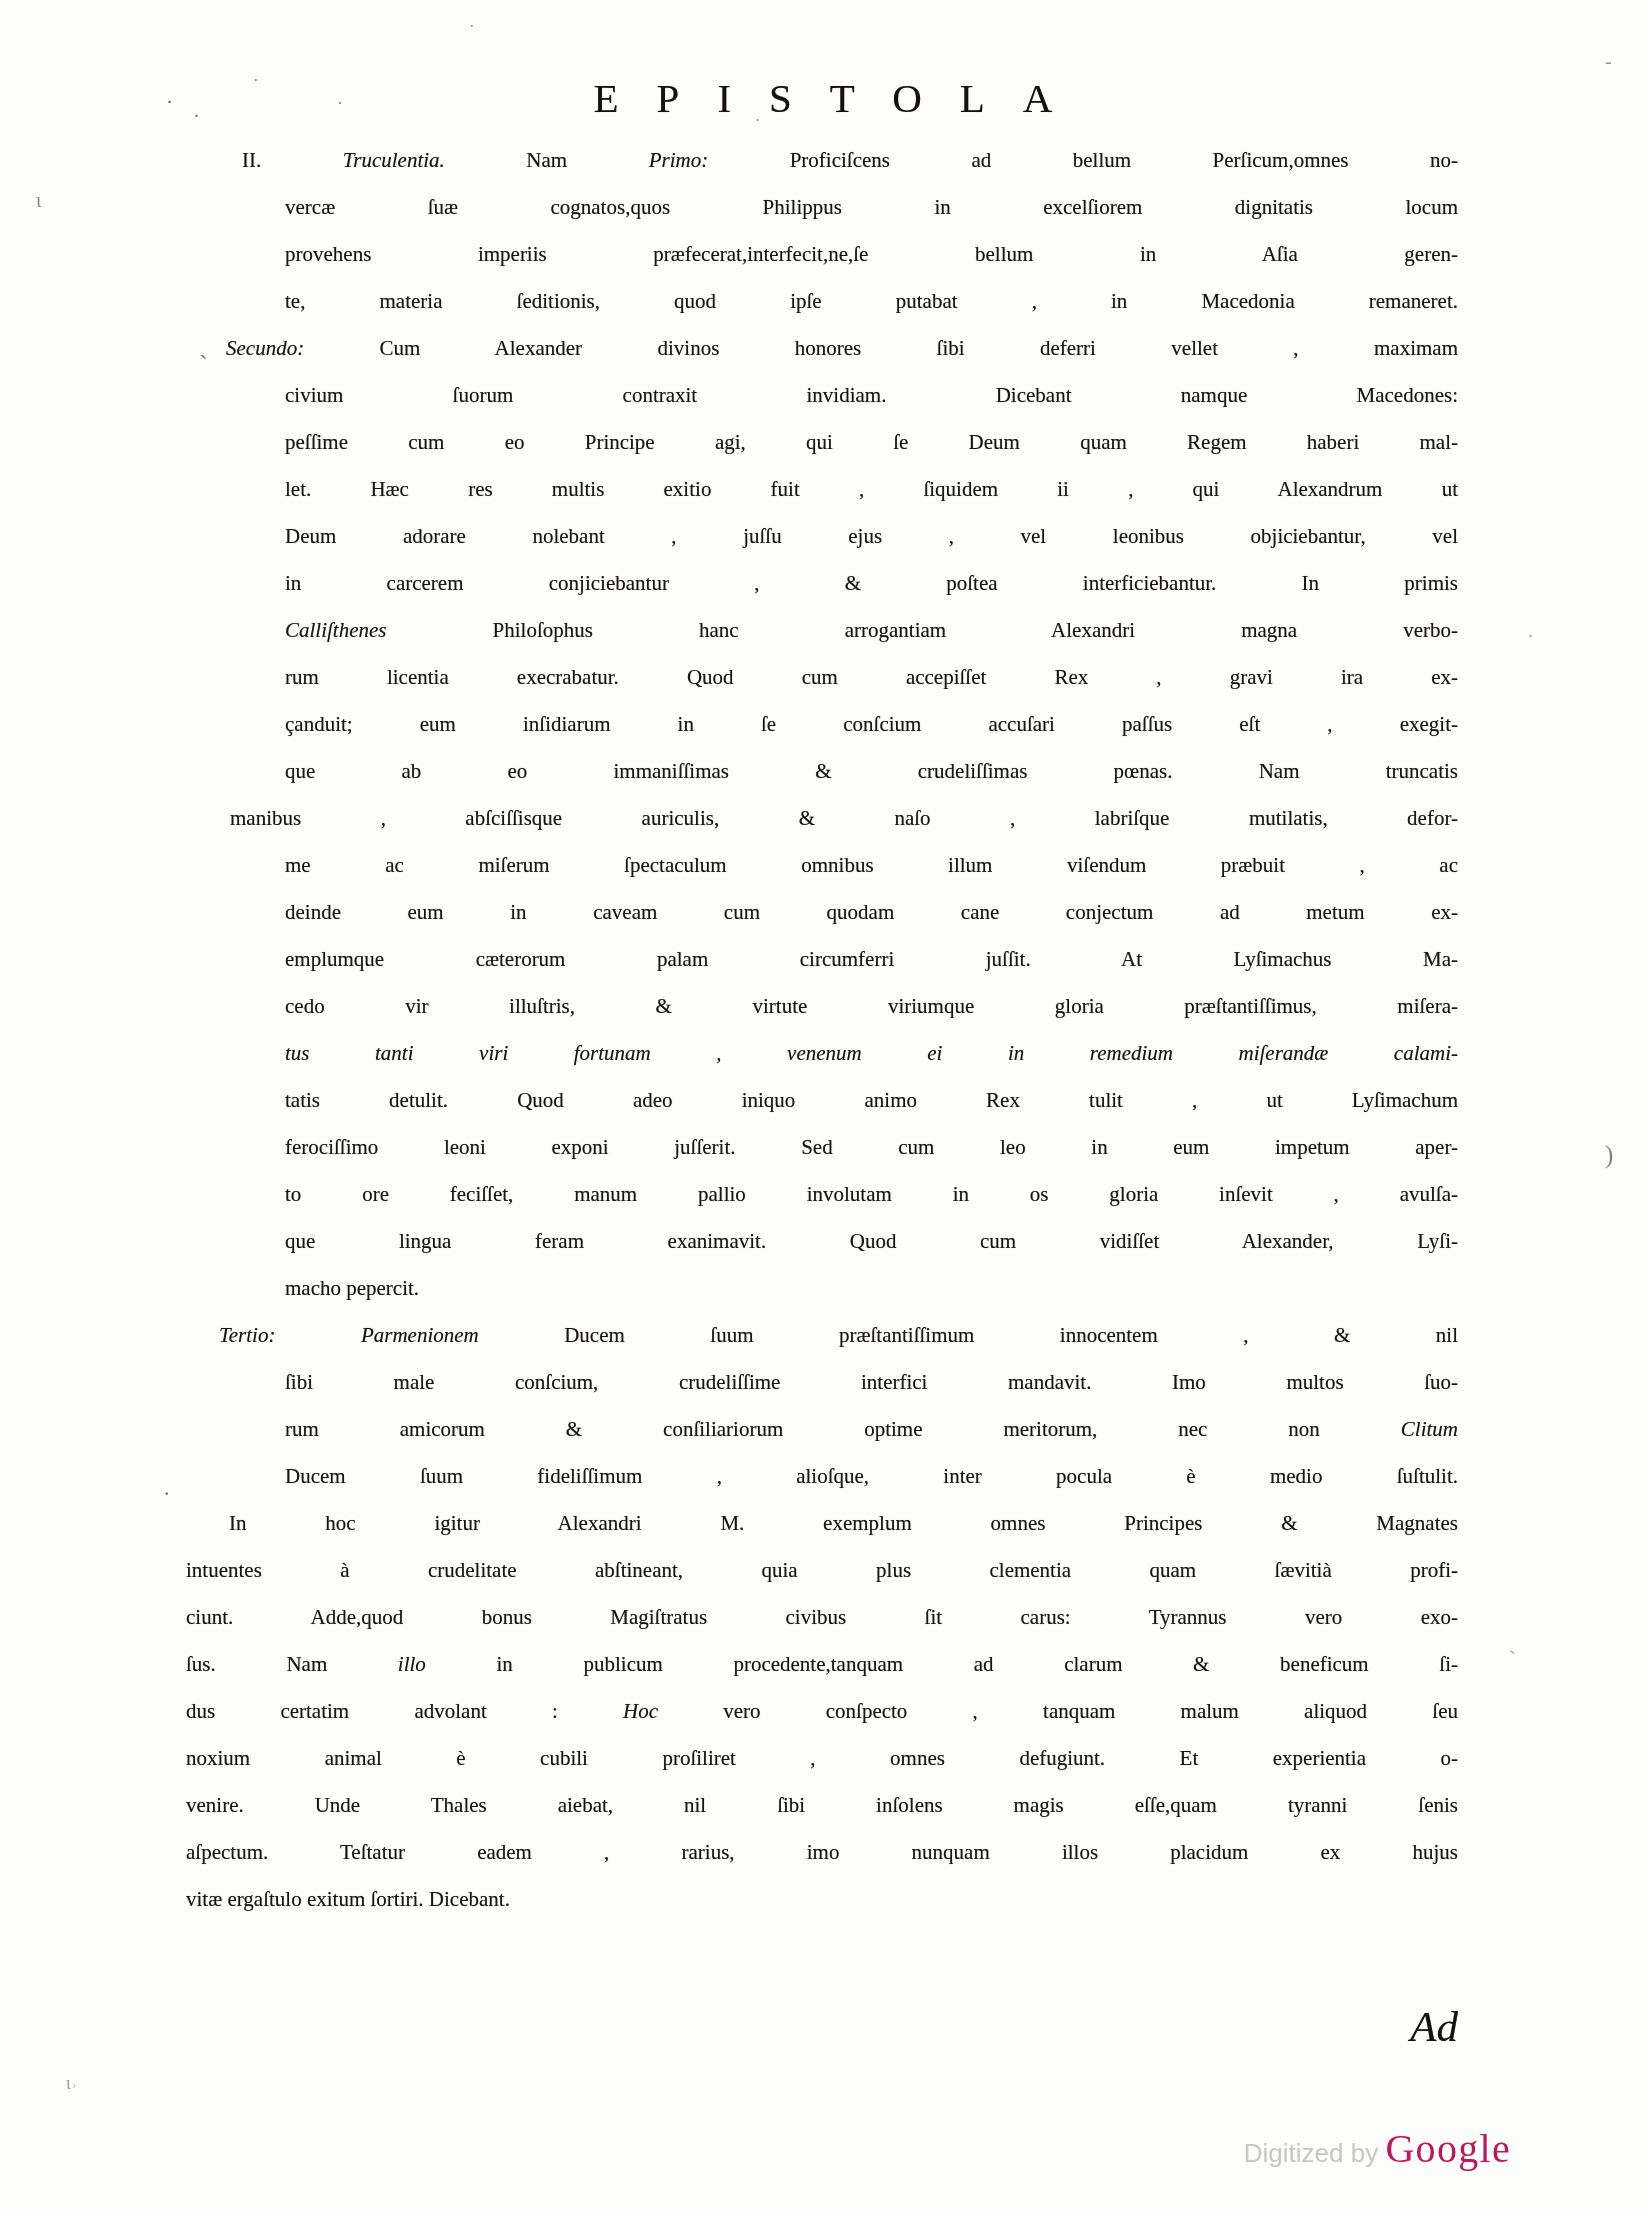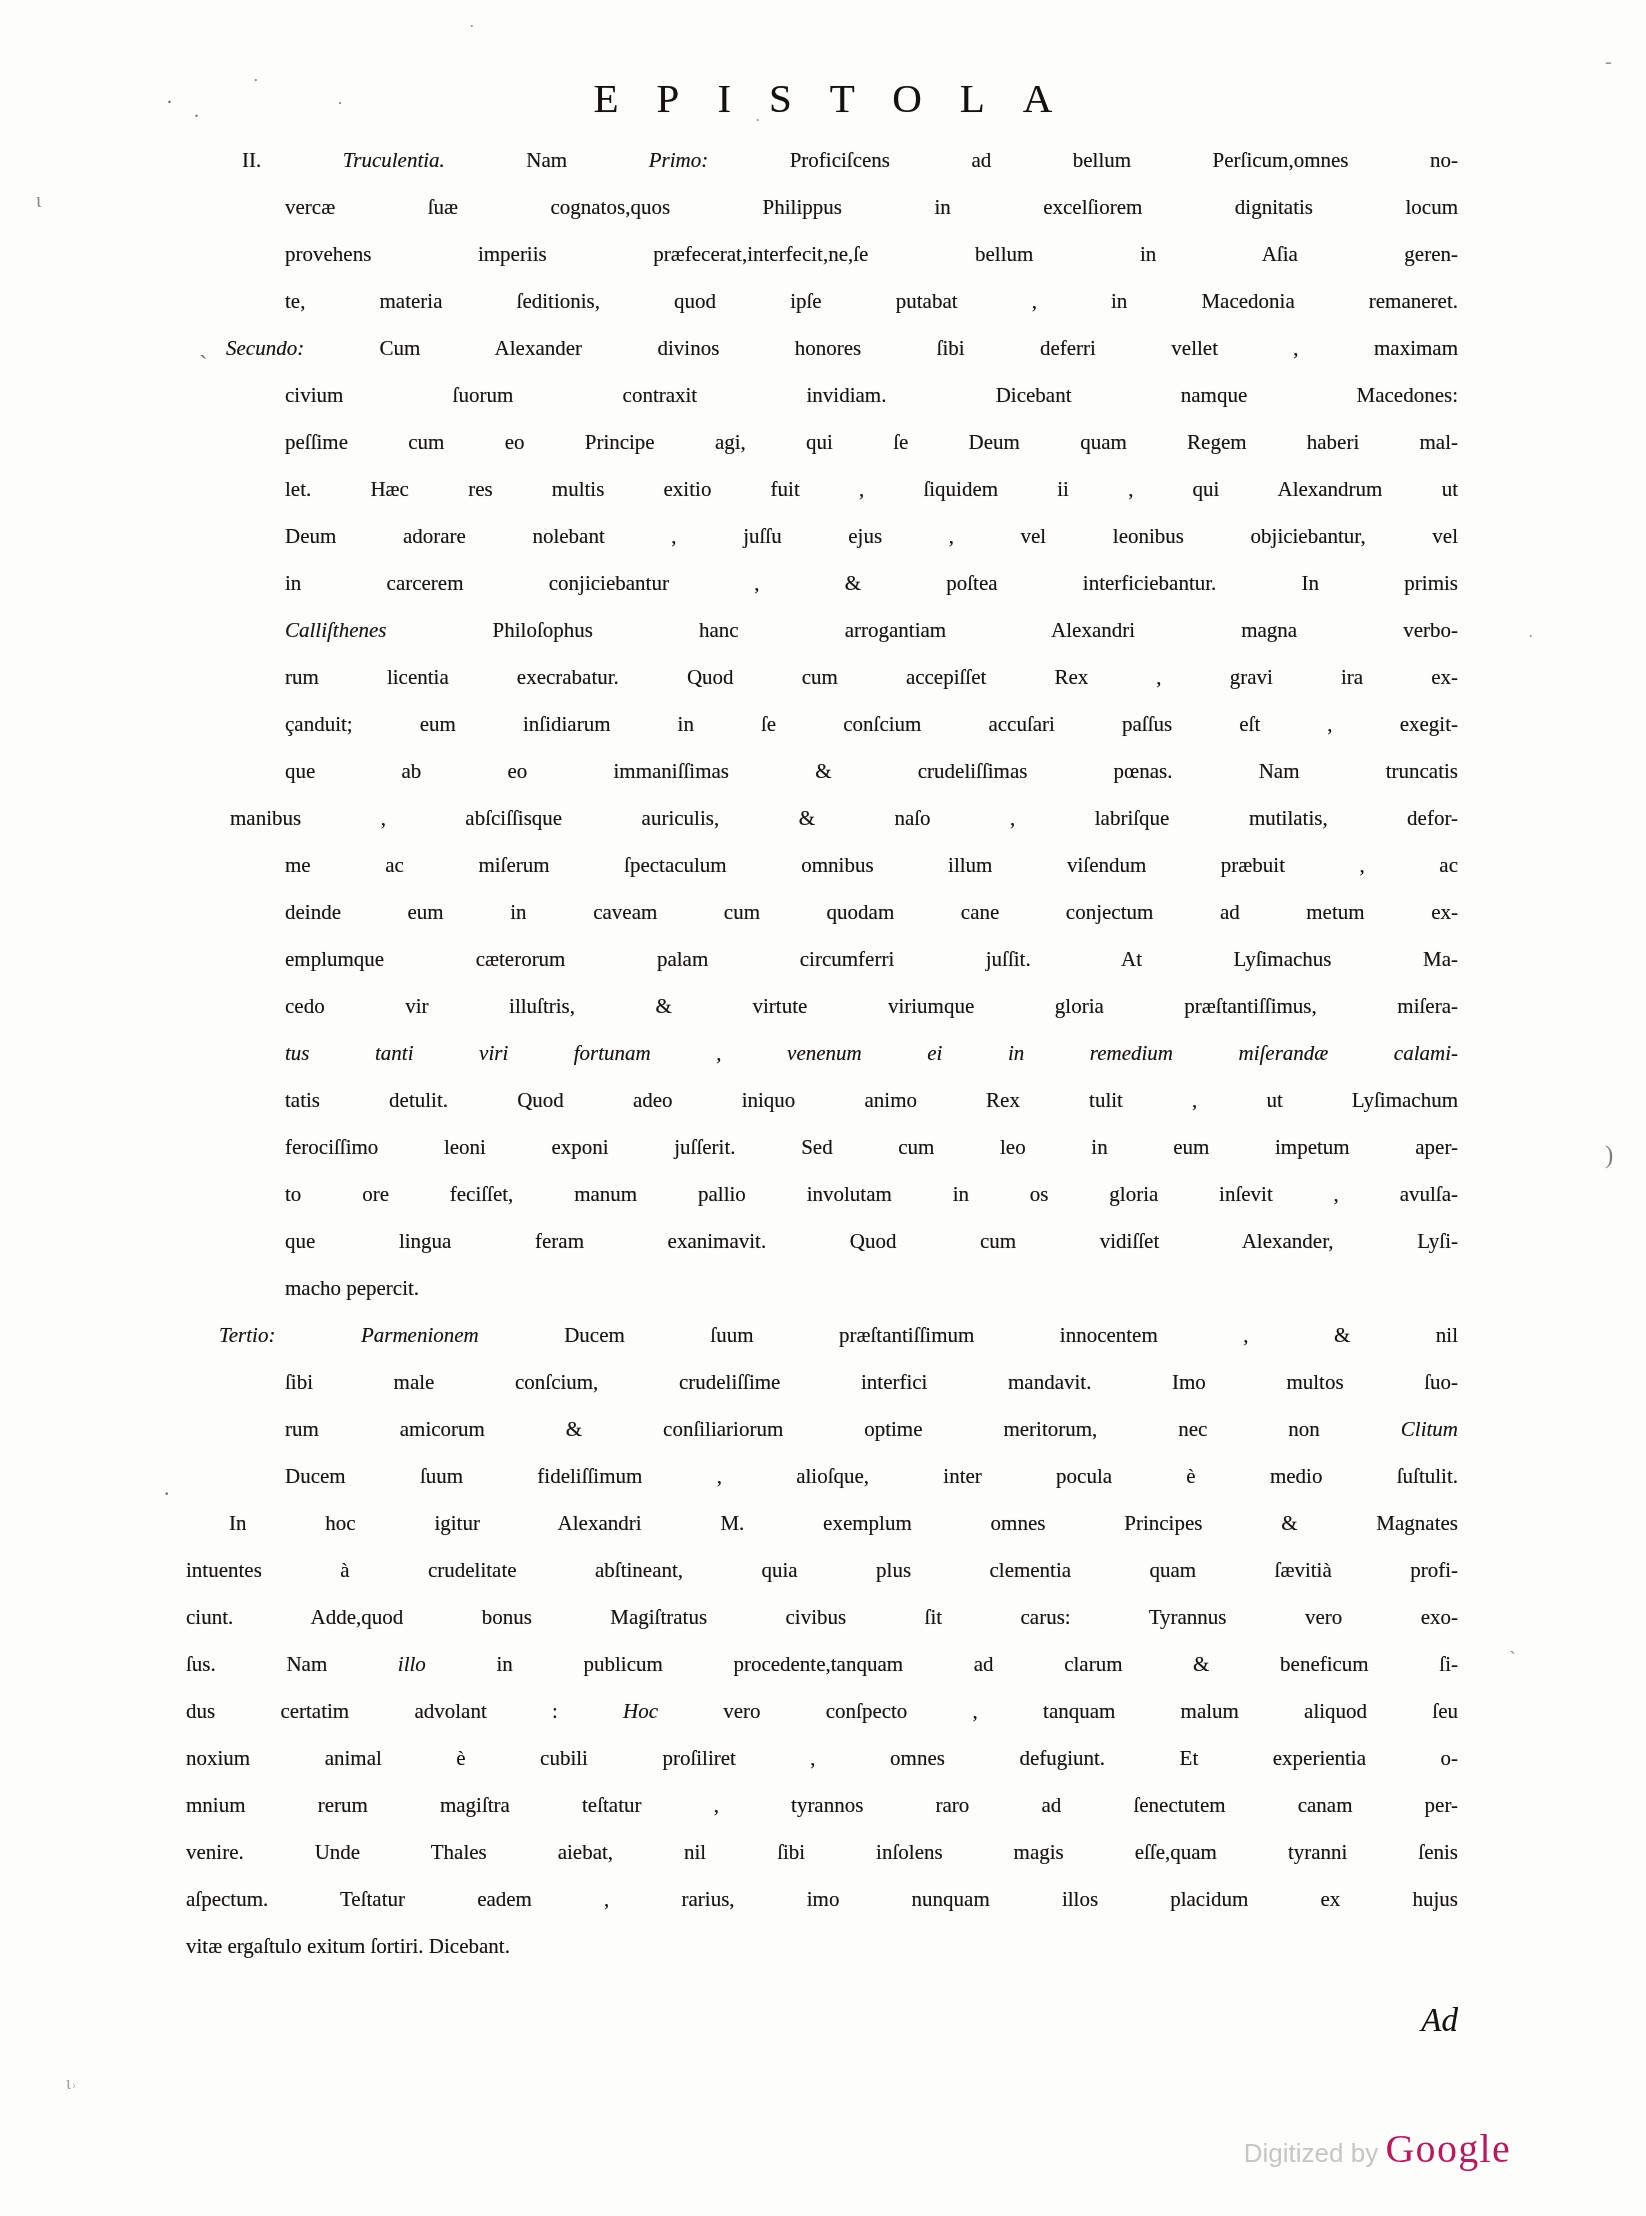--- a/index.html
+++ b/index.html
@@ -27,21 +27,21 @@
   }
   .line {
     text-align:justify;
     text-align-last:justify;
   }
   .line.noj { text-align-last:left; }
   .it { font-style:italic; }
   .catchword-row {
     position:absolute; left:186px; top:2002px; width:1272px;
     text-align:right;
-    font-size:33px; font-style:italic; color:#14110e;
+    font-size:43px; font-style:italic; color:#14110e;
   }
   .watermark {
     position:absolute; top:2125px; left:0; width:1511px;
     text-align:right;
     font-family:"Liberation Sans","DejaVu Sans",sans-serif;
     font-size:26px; color:#c6c6c6;
     text-shadow:none;
     white-space:nowrap;
   }
   .watermark .brand {
@@ -92,21 +92,20 @@
       <div class="line" style="margin-left: 33px;"><span class="it">Tertio: Parmenionem</span><span> Ducem ſuum præſtantiſſimum innocentem , &amp; nil</span></div>
       <div class="line" style="margin-left: 99px;"><span>ſibi male conſcium, crudeliſſime interfici mandavit. Imo multos ſuo-</span></div>
       <div class="line" style="margin-left: 99px;"><span>rum amicorum &amp; conſiliariorum optime meritorum, nec non </span><span class="it">Clitum</span></div>
       <div class="line" style="margin-left: 99px;"><span>Ducem ſuum fideliſſimum , alioſque, inter pocula è medio ſuſtulit.</span></div>
       <div class="line" style="margin-left: 43px;"><span>In hoc igitur Alexandri M. exemplum omnes Principes &amp; Magnates</span></div>
       <div class="line" style="margin-left: 0px;"><span>intuentes à crudelitate abſtineant, quia plus clementia quam ſævitià profi-</span></div>
       <div class="line" style="margin-left: 0px;"><span>ciunt. Adde,quod bonus Magiſtratus civibus ſit carus: Tyrannus vero exo-</span></div>
       <div class="line" style="margin-left: 0px;"><span>ſus. Nam </span><span class="it">illo</span><span> in publicum procedente,tanquam ad clarum &amp; beneficum ſi-</span></div>
       <div class="line" style="margin-left: 0px;"><span>dus certatim advolant : </span><span class="it">Hoc</span><span> vero conſpecto , tanquam malum aliquod ſeu</span></div>
       <div class="line" style="margin-left: 0px;"><span>noxium animal è cubili proſiliret , omnes defugiunt. Et experientia o-</span></div>
-      <div class="line" style="margin-left: 0px;"><span>mnium rerum magiſtra teſtatur , tyrannos raro ad ſenectutem canam per-</span></div>
       <div class="line" style="margin-left: 0px;"><span>venire. Unde Thales aiebat, nil ſibi inſolens magis eſſe,quam tyranni ſenis</span></div>
       <div class="line" style="margin-left: 0px;"><span>aſpectum. Teſtatur eadem , rarius, imo nunquam illos placidum ex hujus</span></div>
       <div class="line noj" style="margin-left: 0px;"><span>vitæ ergaſtulo exitum ſortiri. Dicebant.</span></div>
     </div>
 
   <div class="catchword-row">
     <span>Ad</span>
   </div>
 
   <div class="watermark">

